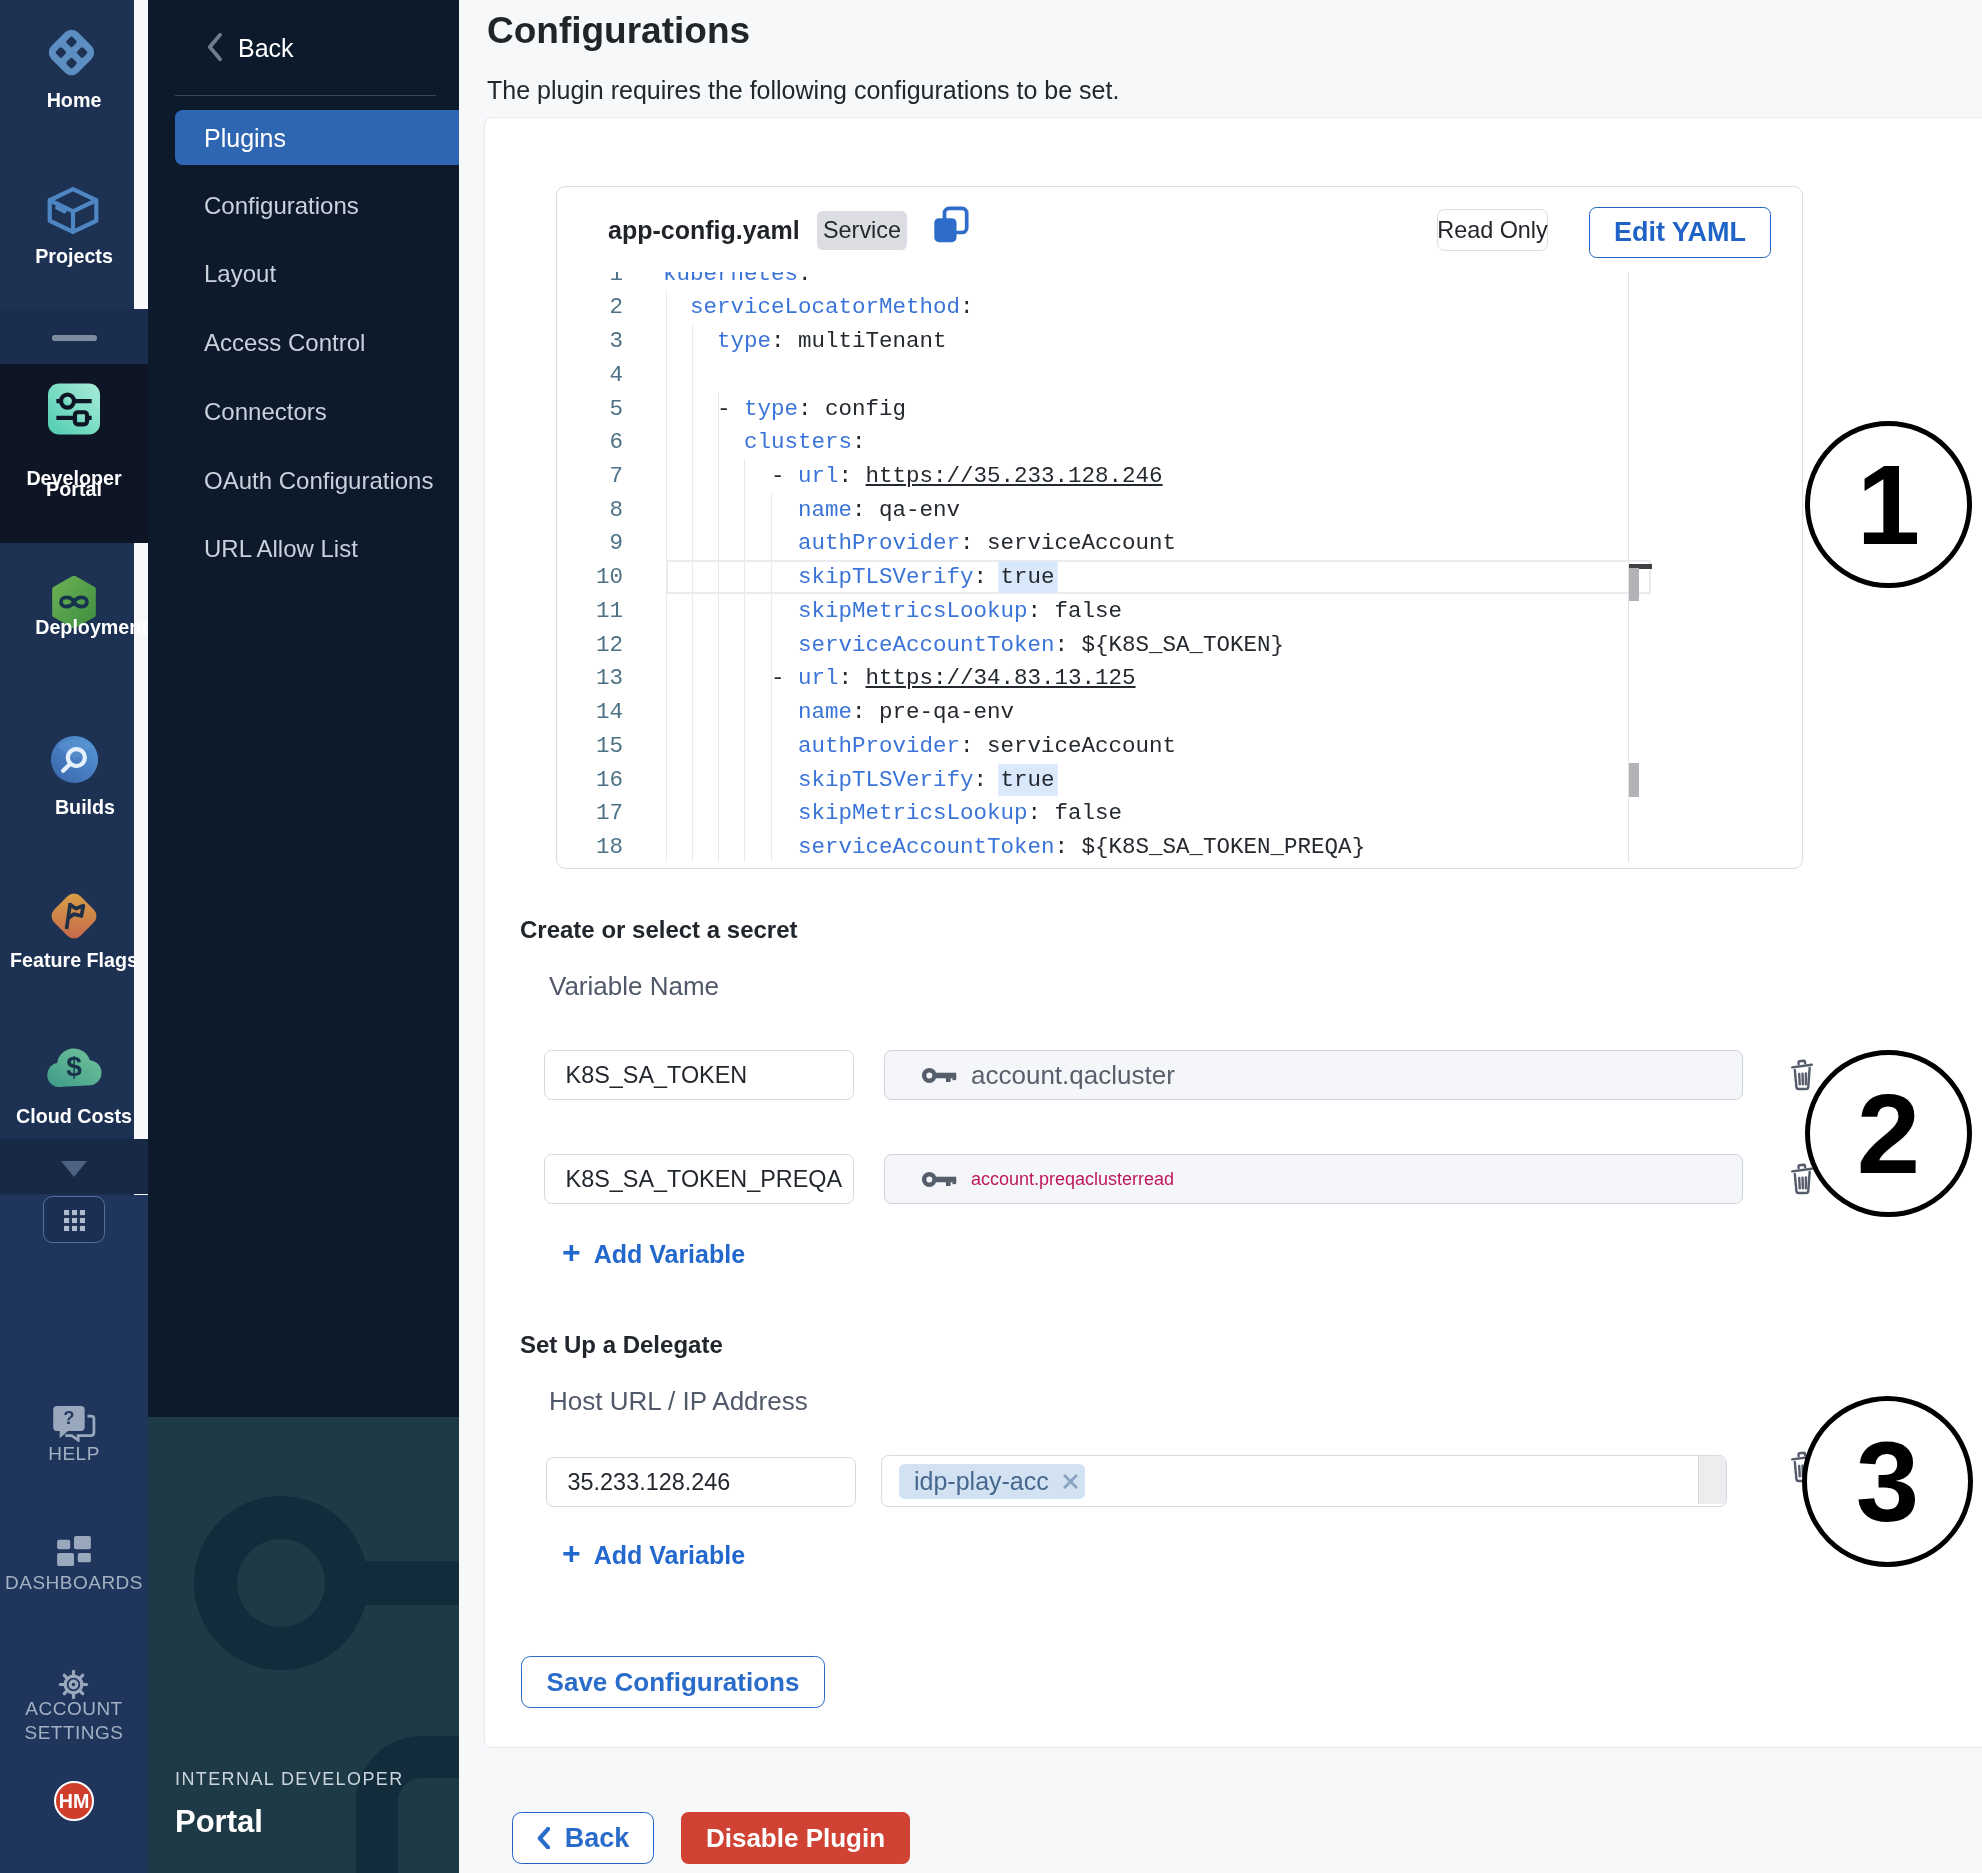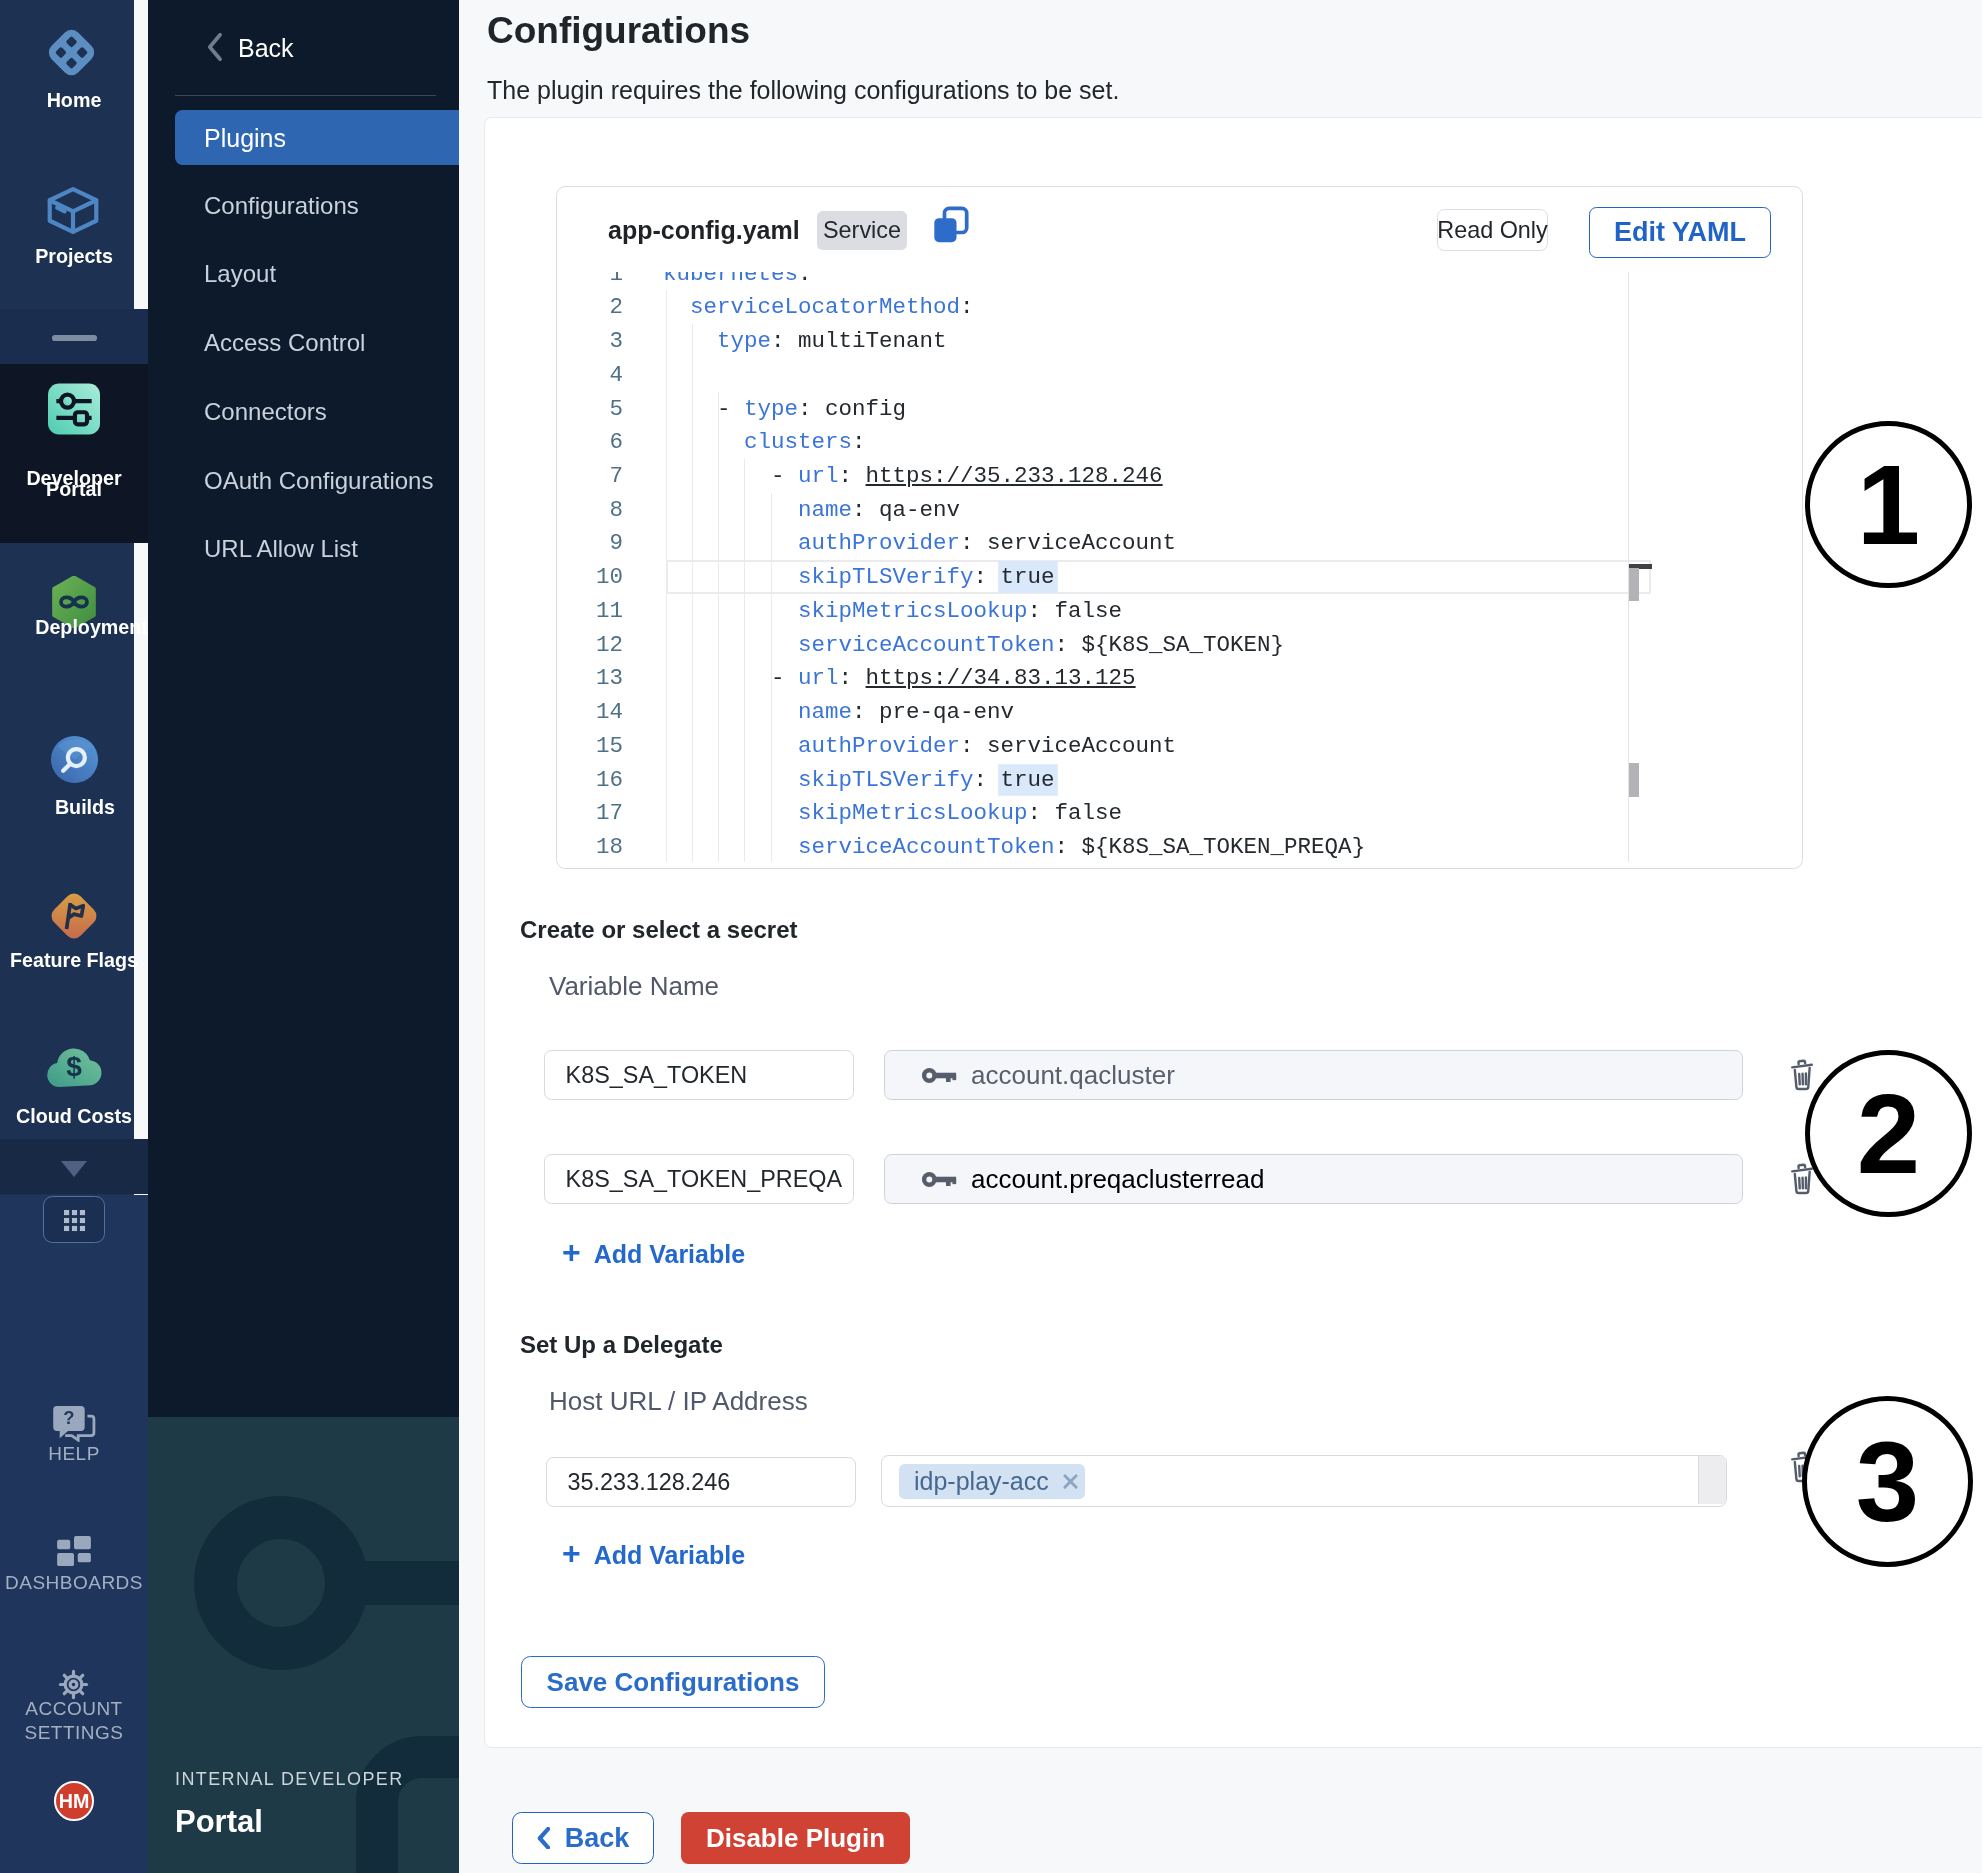--- a/index.html
+++ b/index.html
@@ -303,21 +303,21 @@
   </div>
   <div class="inputbox" style="left:544px; top:1154px; width:310px; height:50px;">K8S_SA_TOKEN_PREQA</div>
   <div class="secretbox" id="secret2" style="left:884px; top:1154px; width:859px; height:50px;">
     <svg width="37" height="19" viewBox="0 0 40 20">
         <circle cx="9" cy="10" r="8" fill="#565e6c"></circle>
         <circle cx="9" cy="10" r="3.2" fill="#f4f6f9"></circle>
         <rect x="15" y="7" width="23" height="6" fill="#565e6c"></rect>
         <rect x="27" y="10" width="5" height="7" fill="#565e6c"></rect>
         <rect x="34" y="10" width="4" height="5" fill="#565e6c"></rect>
       </svg>
-    <span style="font-size:26px; color:#000000; margin-left:13px;">account.preqaclusterread</span>
+    <span style="font-size:18px; color:#be185d; margin-left:13px;">account.preqaclusterread</span>
   </div>
   <svg class="abs trash" style="left:1788px; top:1058px;" width="28" height="34" viewBox="0 0 30 36">
       <g stroke="#555c6b" stroke-width="2.6" fill="none" stroke-linecap="round">
         <path d="M4.5 9.8 L25.5 7"></path>
         <path d="M11.4 6.4 L11.2 4.8 Q11 3.5 12.2 3.3 L16.8 2.7 Q18 2.6 18.2 3.7 L18.4 5.4"></path>
         <path d="M7.3 12.5 L9 31 Q9.2 33 11.2 33 L19.5 33 Q21.5 33 21.7 31 L23.2 10.5"></path>
         <path d="M12 17 L12.6 28"></path>
         <path d="M15.6 16.6 L15.9 28"></path>
         <path d="M19.2 16.3 L19.2 28"></path>
       </g>

